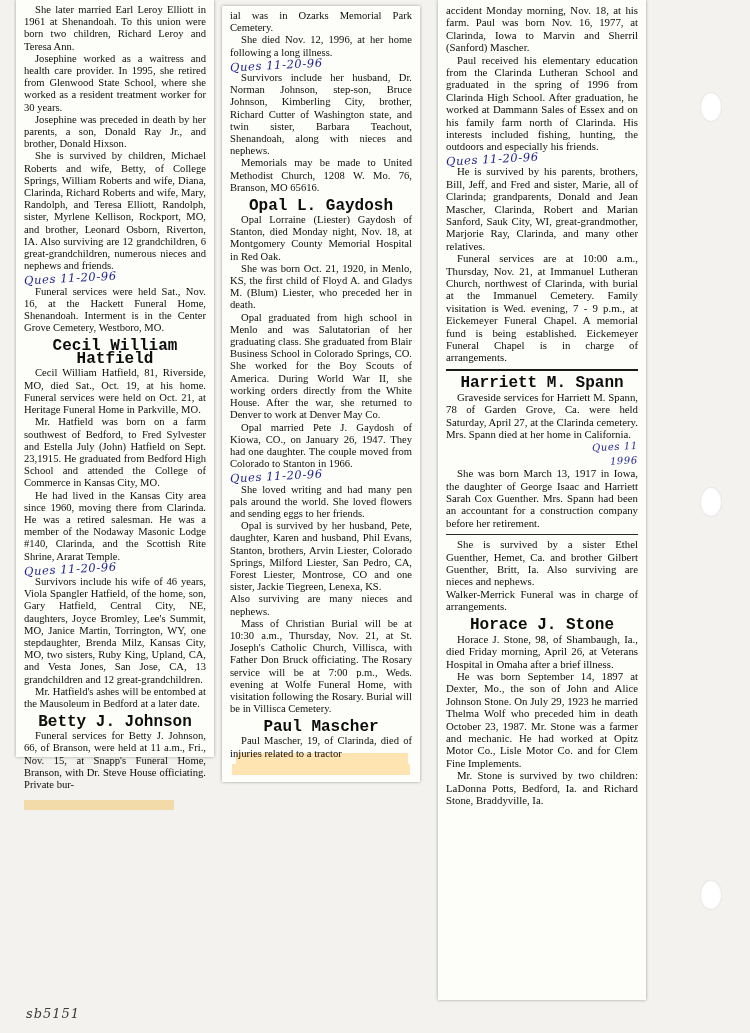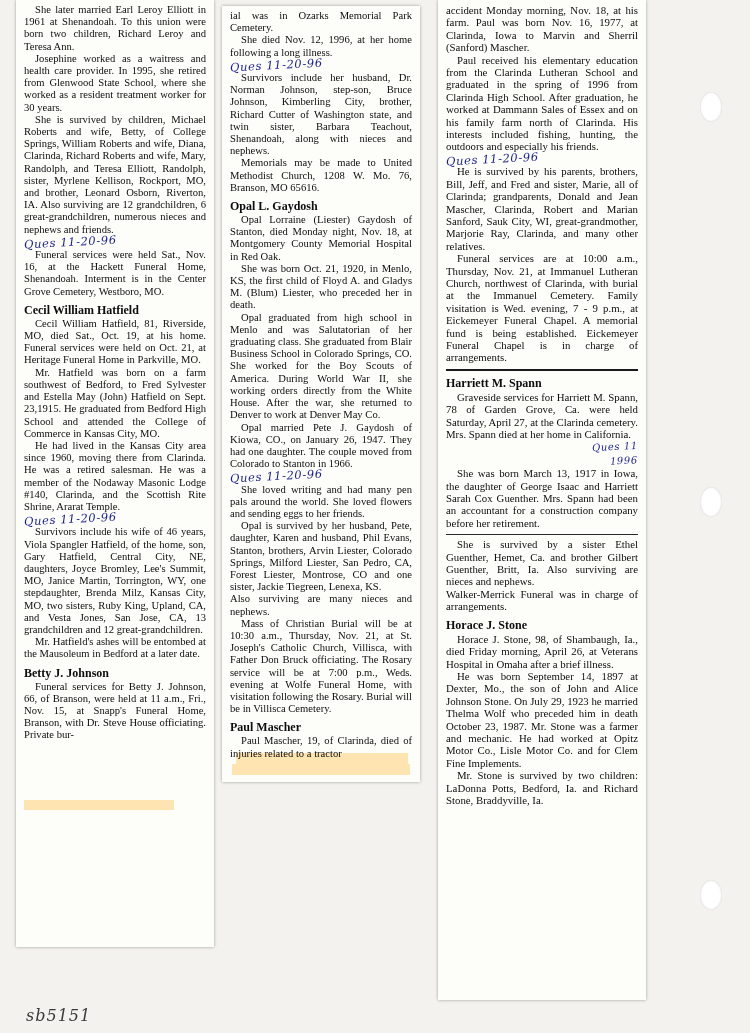--- a/index.html
+++ b/index.html
@@ -34,21 +34,21 @@
   .hole.h1 { right: 28px; top: 92px; }
   .hole.h2 { right: 28px; top: 487px; }
   .hole.h3 { right: 28px; top: 880px; }
 
   
   .clip {
     position: absolute;
     background: #fdfdfa;
     box-shadow: 0 0 3px rgba(0,0,0,0.35);
   }
-  .col1 { left: 16px;  top: 0px;  width: 198px; height: 947px; }
+  .col1 { left: 16px;  top: 0px;  width: 198px; height: 757px; }
   .col2 { left: 222px; top: 6px;  width: 198px; height: 776px; }
   .col3 { left: 438px; top: 0px;  width: 208px; height: 1000px; }
 
   .colinner {
     padding: 4px 8px 4px 8px;
     font-size: 10.6px;
     line-height: 12.2px;
     text-align: justify;
     color: #0d0d0d;
   }
@@ -56,24 +56,25 @@
 
   p {
     margin: 0 0 0 0;
     text-indent: 11px;
     text-align: justify;
   }
   p.noind { text-indent: 0; }
 
   h2.hd {
     margin: 6px 0 1px 0;
-    font-size: 12px;
+    font-size: 16px;
     line-height: 13px;
+    text-align: center;
     font-weight: bold;
-    font-family: Liberation Serif, serif;
+    font-family: Liberation Mono, monospace;
     text-indent: 0;
   }
 
   .rule {
     border: 0;
     border-top: 1px solid #2a2a2a;
     margin: 5px 0 3px 0;
   }
   .rule.thick { border-top: 2px solid #1a1a1a; }
 
@@ -89,21 +90,21 @@
   .hand.inline { display: inline-block; transform: rotate(-3deg); }
   .hand.small { font-size: 10px; }
 
   
   .pencil {
     position: absolute;
     left: 26px;
     top: 1006px;
     font-family: "DejaVu Serif", serif;
     font-style: italic;
-    font-size: 16px;
+    font-size: 13px;
     color: #3a3a3a;
     letter-spacing: 1px;
   }
 
   
   .hl {
     position: absolute;
     background: rgba(255, 210, 120, 0.55);
     mix-blend-mode: multiply;
     pointer-events: none;
@@ -115,26 +116,27 @@
 <div class="page">
 
   <div class="hole h1"></div>
   <div class="hole h2"></div>
   <div class="hole h3"></div>
 
   <div class="clip col1">
     <div class="colinner">
       <p>She later married Earl Leroy Elliott in 1961 at Shenandoah. To this union were born two children, Richard Leroy and Teresa Ann.</p>
       <p>Josephine worked as a waitress and health care provider. In 1995, she retired from Glenwood State School, where she worked as a resident treatment worker for 30 years.</p>
+      <p>Josephine was preceded in death by her parents, a son, Donald Ray Jr., and brother, Donald Hixson.</p>
       <p>She is survived by children, Michael Roberts and wife, Betty, of College Springs, William Roberts and wife, Diana, Clarinda, Richard Roberts and wife, Mary, Randolph, and Teresa Elliott, Randolph, sister, Myrlene Kellison, Rockport, MO, and brother, Leonard Osborn, Riverton, IA. Also surviving are 12 grandchildren, 6 great-grandchildren, numerous nieces and nephews and friends.</p>
       <p class="noind"><span class="hand inline">Ques 11-20-96</span></p>
       <p>Funeral services were held Sat., Nov. 16, at the Hackett Funeral Home, Shenandoah. Interment is in the Center Grove Cemetery, Westboro, MO.</p>
       <h2 class="hd">Cecil William Hatfield</h2>
       <p>Cecil William Hatfield, 81, Riverside, MO, died Sat., Oct. 19, at his home. Funeral services were held on Oct. 21, at Heritage Funeral Home in Parkville, MO.</p>
-      <p>Mr. Hatfield was born on a farm southwest of Bedford, to Fred Sylvester and Estella May (John) Hatfield on Sept. 23,1915. He graduated from Bedford High School and attended the College of Commerce in Kansas City, MO.</p>
+      <p>Mr. Hatfield was born on a farm southwest of Bedford, to Fred Sylvester and Estella July (John) Hatfield on Sept. 23,1915. He graduated from Bedford High School and attended the College of Commerce in Kansas City, MO.</p>
       <p>He had lived in the Kansas City area since 1960, moving there from Clarinda. He was a retired salesman. He was a member of the Nodaway Masonic Lodge #140, Clarinda, and the Scottish Rite Shrine, Ararat Temple.</p>
       <p class="noind"><span class="hand inline">Ques 11-20-96</span></p>
       <p>Survivors include his wife of 46 years, Viola Spangler Hatfield, of the home, son, Gary Hatfield, Central City, NE, daughters, Joyce Bromley, Lee's Summit, MO, Janice Martin, Torrington, WY, one stepdaughter, Brenda Milz, Kansas City, MO, two sisters, Ruby King, Upland, CA, and Vesta Jones, San Jose, CA, 13 grandchildren and 12 great-grandchildren.</p>
       <p>Mr. Hatfield's ashes will be entombed at the Mausoleum in Bedford at a later date.</p>
       <h2 class="hd">Betty J. Johnson</h2>
       <p>Funeral services for Betty J. Johnson, 66, of Branson, were held at 11 a.m., Fri., Nov. 15, at Snapp's Funeral Home, Branson, with Dr. Steve House officiating. Private bur-</p>
     </div>
   </div>
 
   <div class="clip col2">

